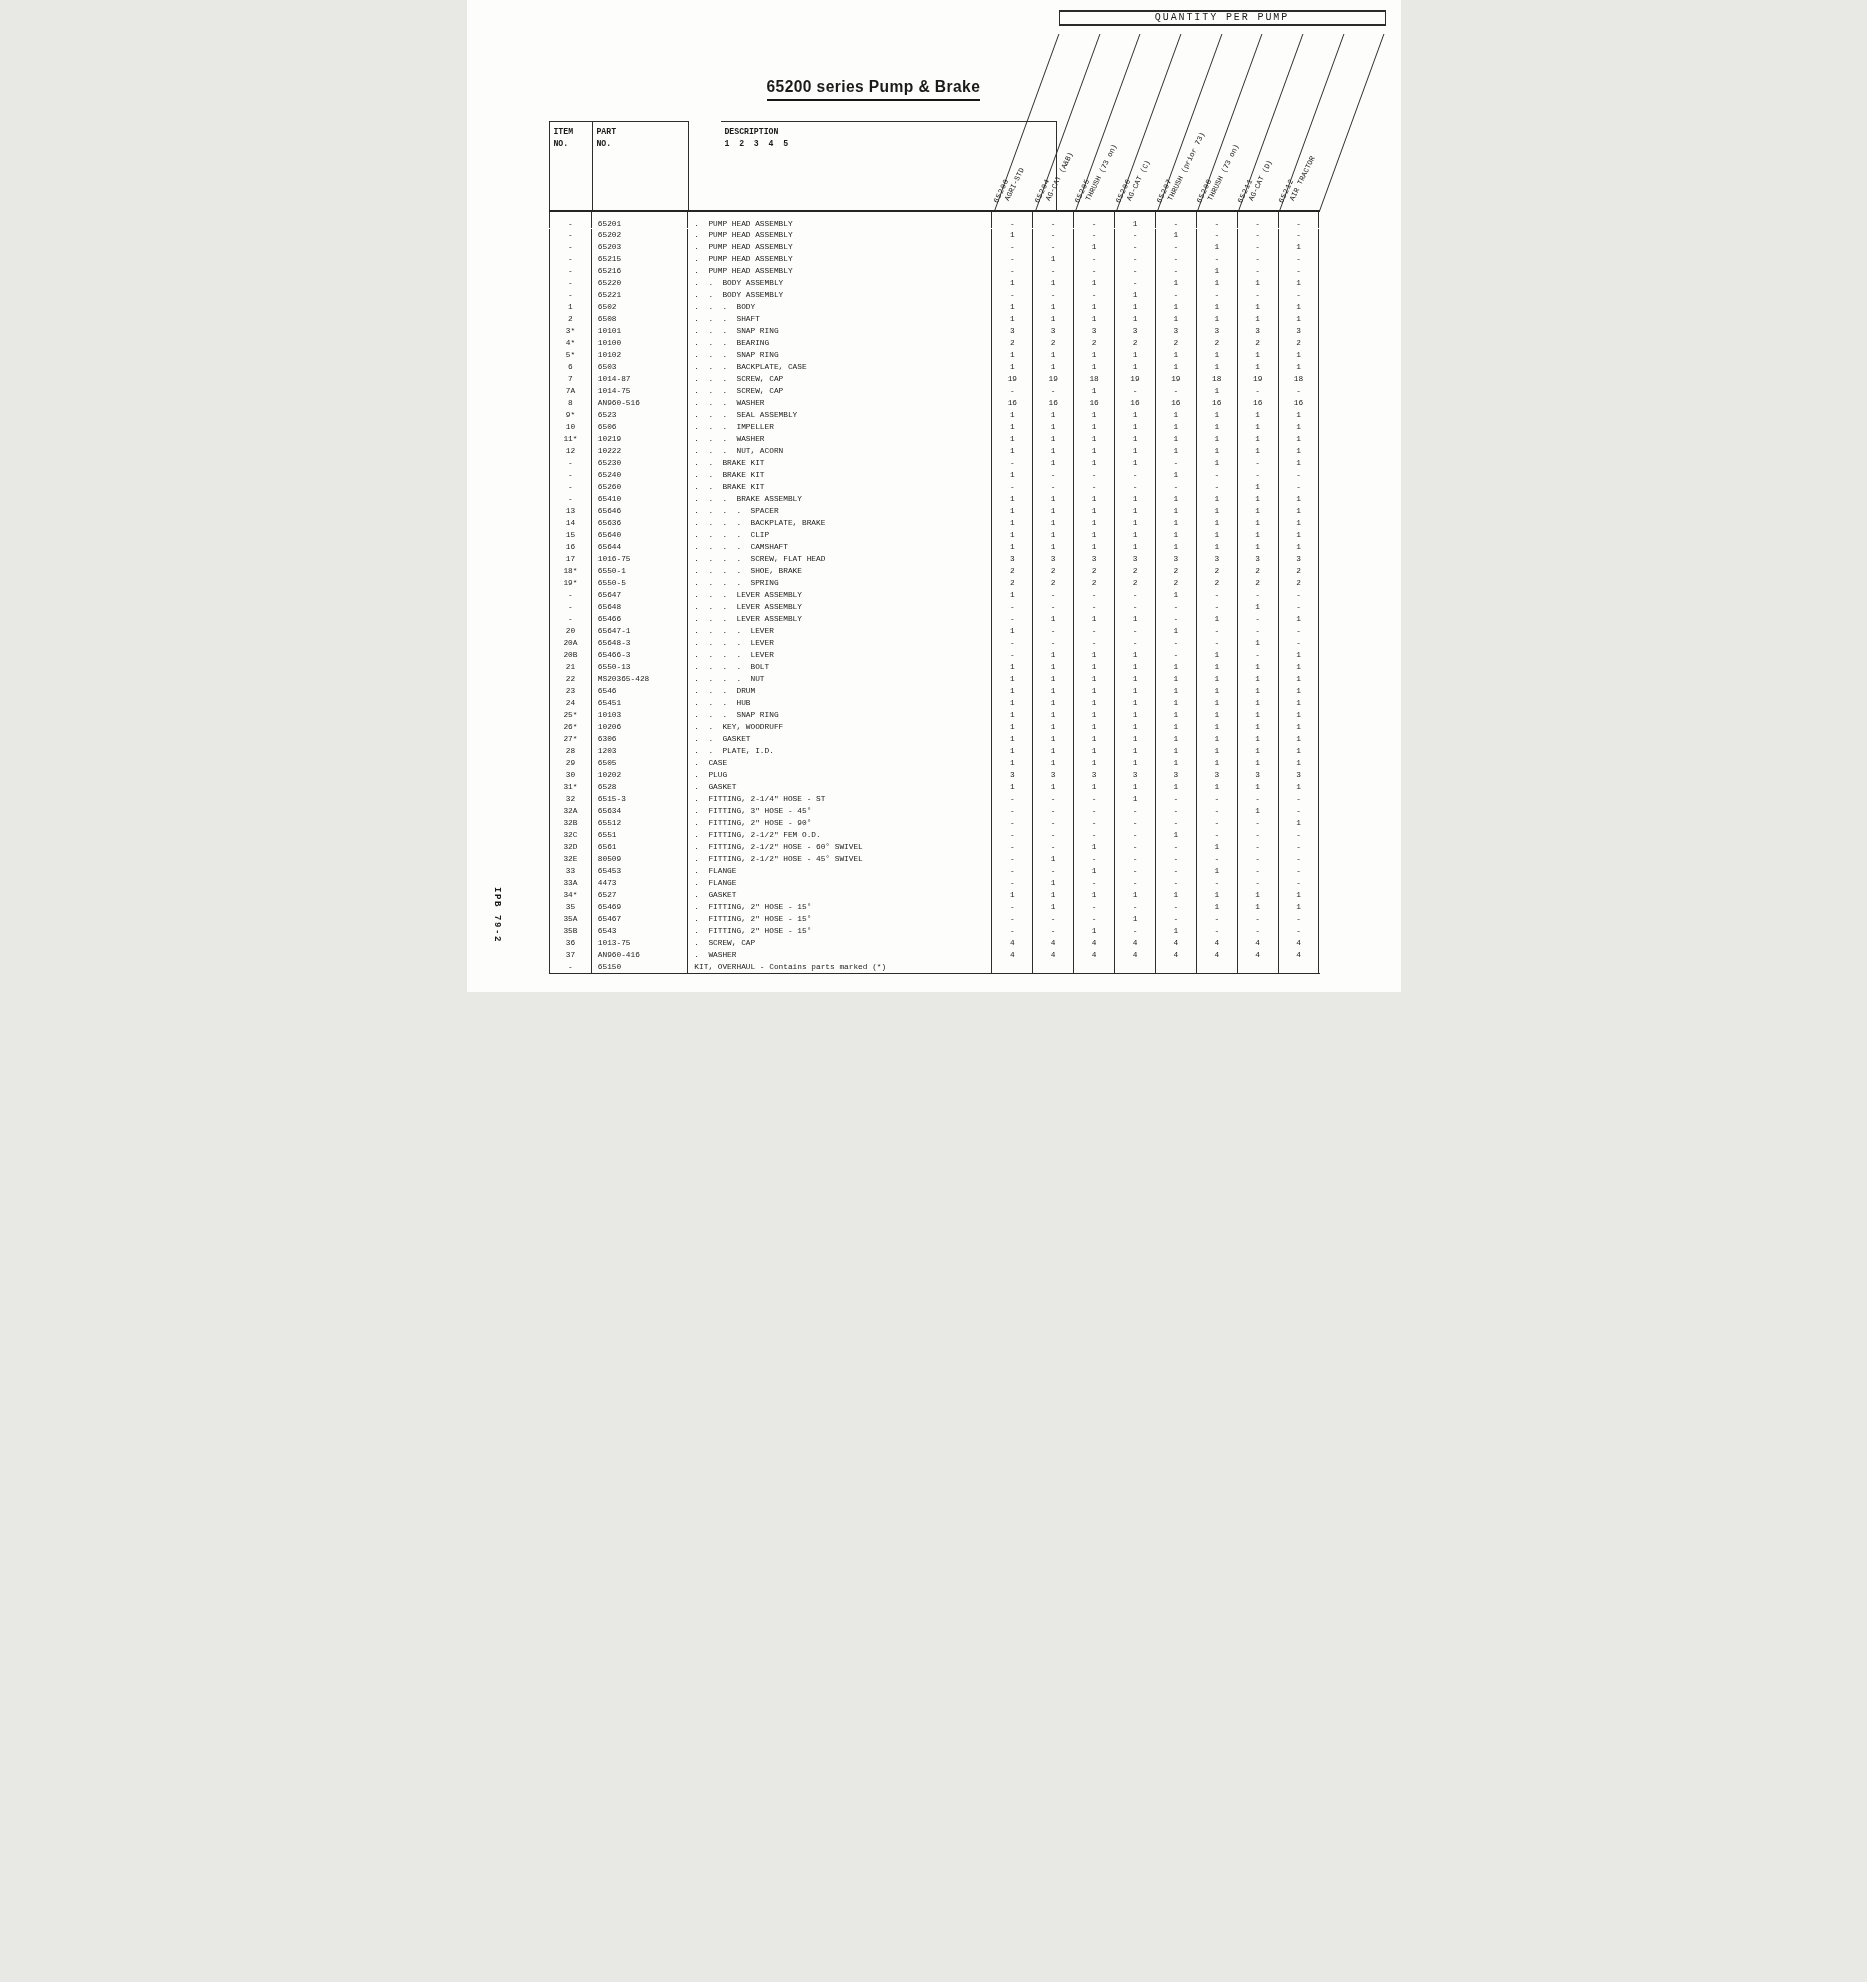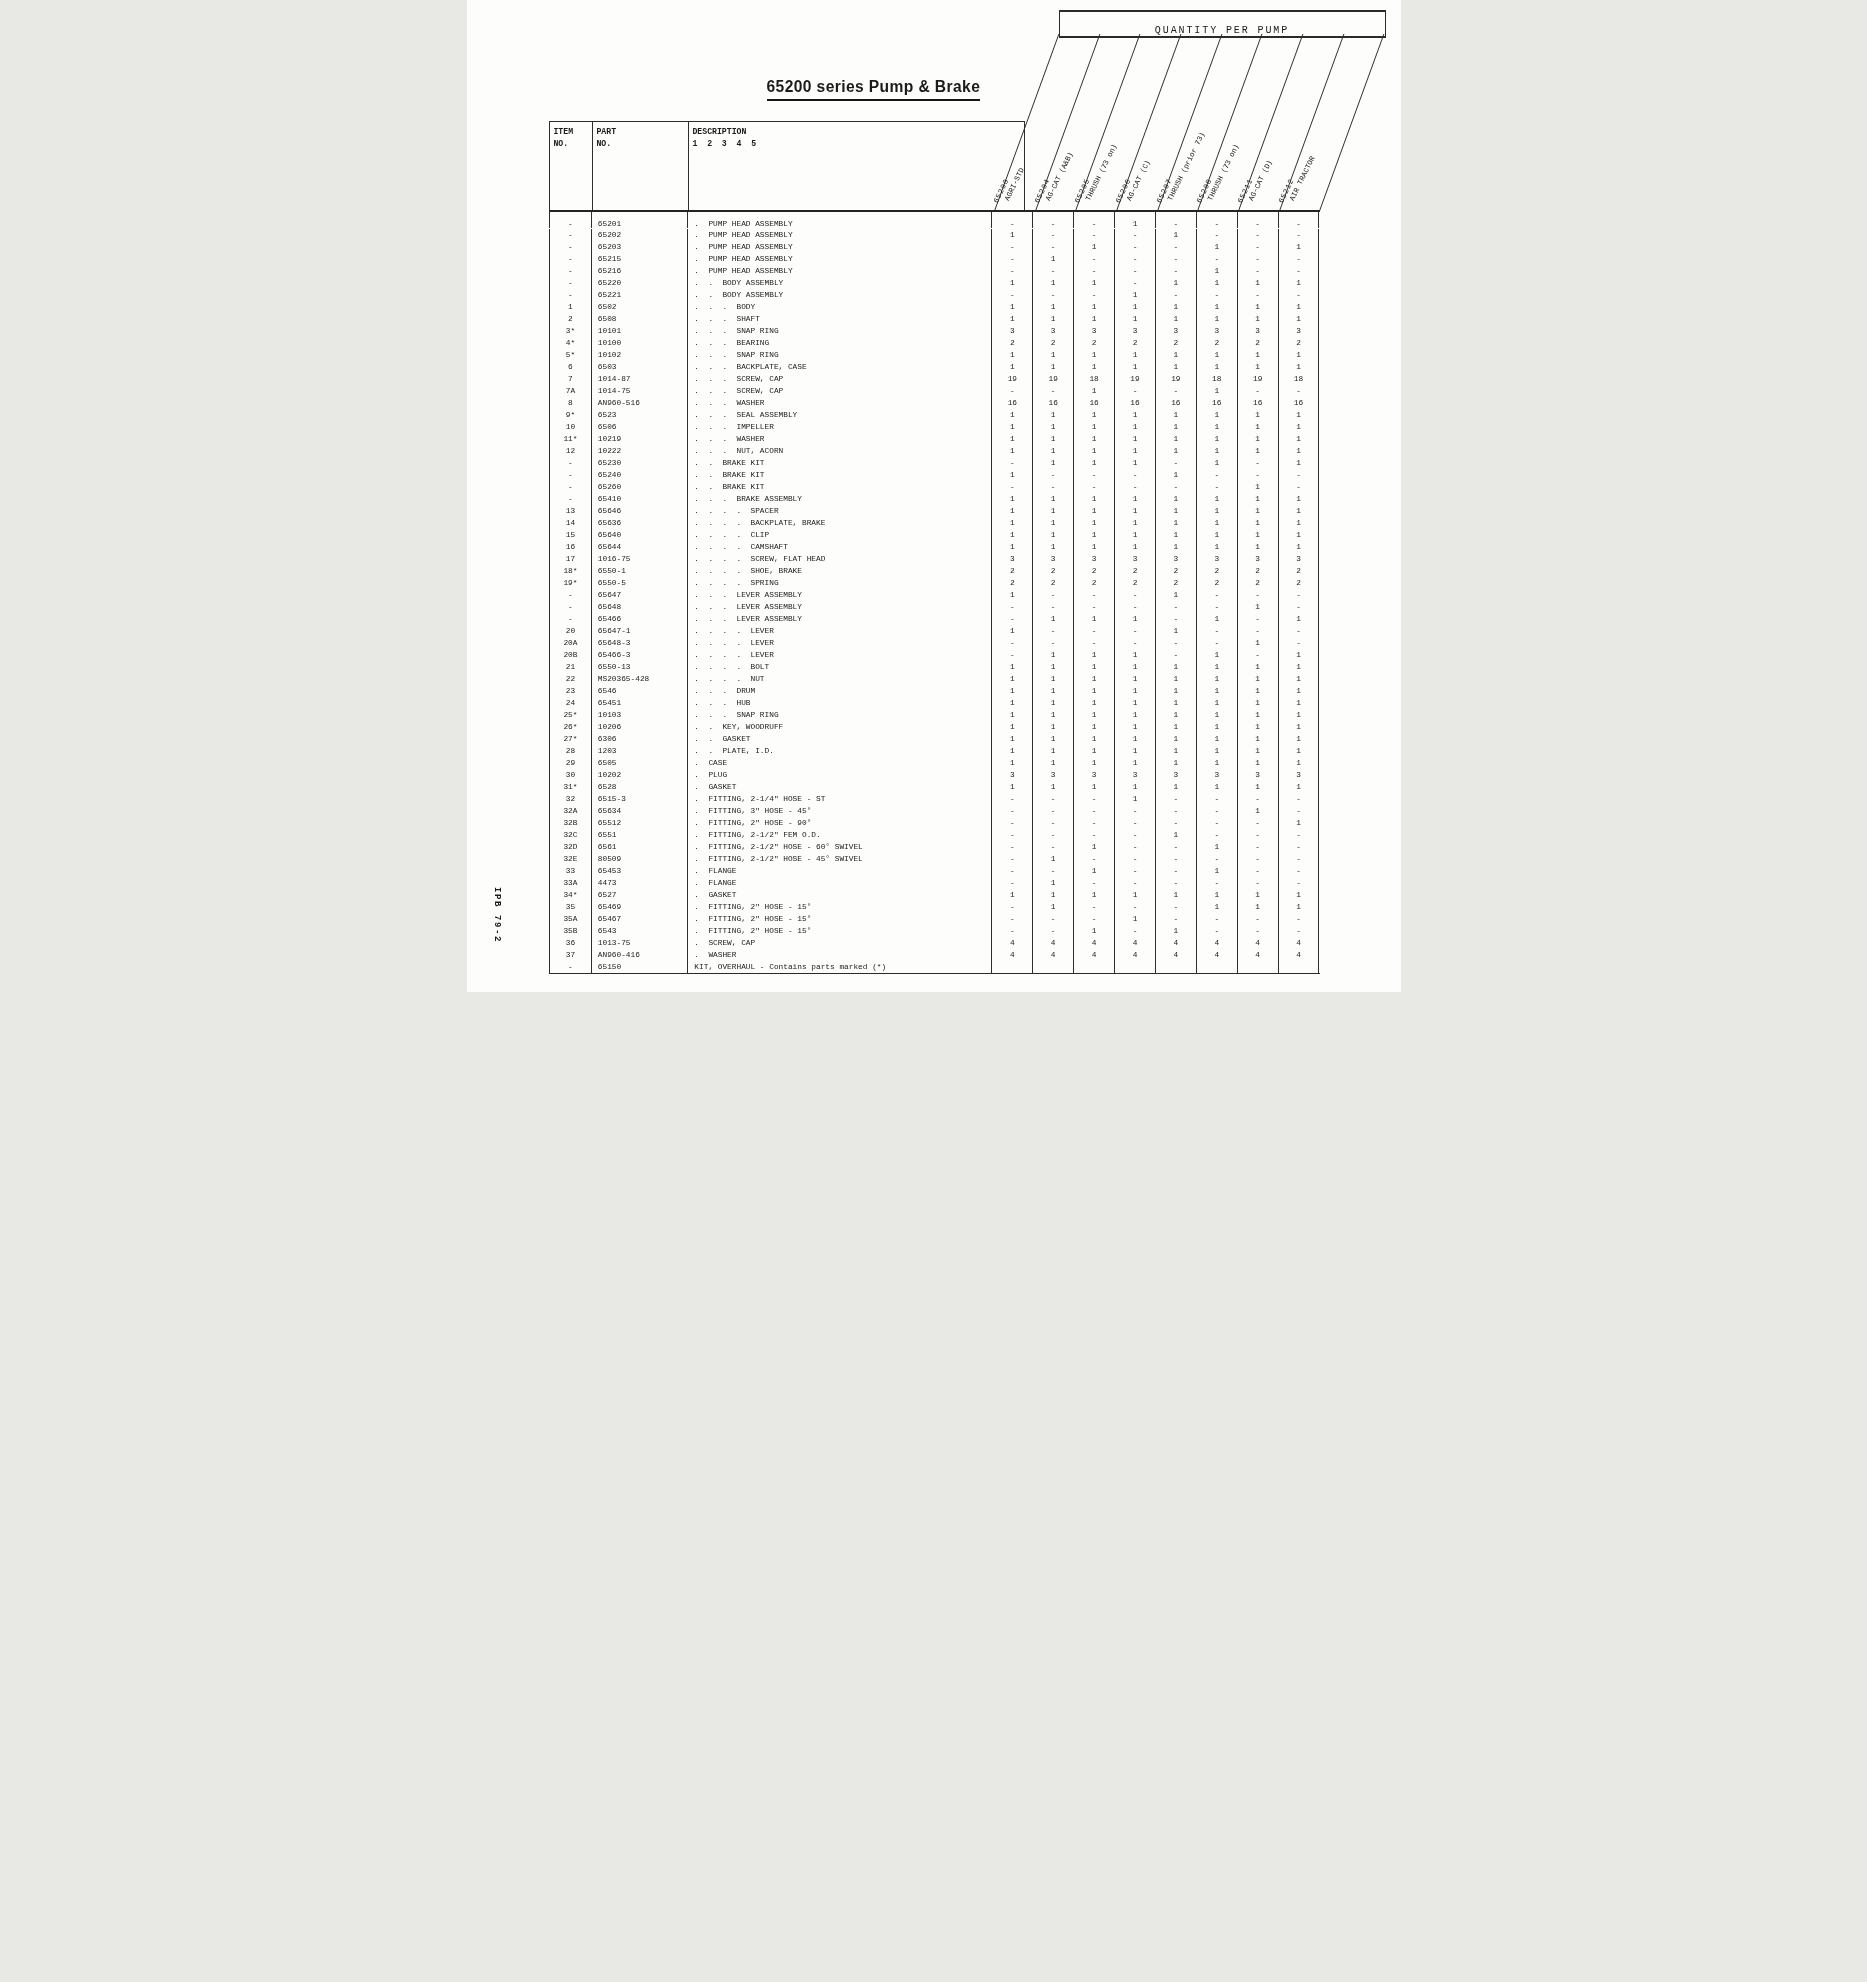--- a/index.html
+++ b/index.html
@@ -15,24 +15,24 @@
   
   .doc-title {
     position: absolute; left: 300px; top: 78px;
     font-family: "Liberation Sans", sans-serif;
     font-weight: bold; font-size: 15.6px; letter-spacing: 0.4px;
     border-bottom: 2.3px solid #161616; padding-bottom: 3px;
     white-space: nowrap;
   }
   
   .qpp-box {
-    position: absolute; left: 592px; top: 10px; width: 327px; height: 28px;
+    position: absolute; left: 592px; top: 10px; width: 327px; height: 16px;
     border-top: 2.3px solid #2b2b2b; border-bottom: 2.3px solid #2b2b2b;
     border-left: 1.2px solid #2b2b2b; border-right: 1.2px solid #2b2b2b;
-    display: flex; align-items: flex-end; justify-content: center;
+    display: flex; align-items: flex-start; justify-content: center;
     font-size: 10px; letter-spacing: 1.9px; box-sizing: border-box;
   }
   
   .diag-line {
     position: absolute; top: 34px; height: 177px; width: 0;
     border-left: 1.1px solid #2e2e2e;
     transform: skewX(-20deg); transform-origin: 0 100%;
   }
   .diag-label {
     position: absolute;
@@ -41,21 +41,21 @@
   }
   .diag-label .model-number { display:block; letter-spacing: 0.8px; }
   .diag-label .model-name   { display:block; padding-left: 7px; }
   
   .ptable { position: absolute; left: 82px; top: 121px; width: 771px; }
   .thead  { display: flex; height: 91px; border-bottom: 2.3px solid #242424; box-sizing: border-box; font-weight: bold; }
   .thead .hc { box-sizing: border-box; border-top: 1.9px solid #2e2e2e; border-right: 1.1px solid #2e2e2e;
                padding: 3.9px 0 0 3.9px; font-size: 8.2px; line-height: 1.5; white-space: pre; }
   .hc.item { width: 44px;  border-left: 1.7px solid #2e2e2e; }
   .hc.part { width: 96px; }
-  .hc.desc { width: 336px; }
+  .hc.desc { width: 336px; margin-left: 32px; }
   .hc.spacer { flex: 1; border: none; }
   .rows { border-bottom: 1.9px solid #2b2b2b; }
   .row  { display: flex; height: 12px; align-items: center; }
   .row:first-child { height: 17px; align-items: flex-end; padding-bottom: 0.8px; box-sizing: border-box; }
   .c { box-sizing: border-box; height: 100%; display: flex; align-items: inherit;
        border-right: 1.1px solid #2e2e2e; font-size: 7.8px; }
   .row:first-child .c { align-items: flex-end; }
   .c.item { width: 44px; border-left: 1.7px solid #2e2e2e; justify-content: center; }
   .c.part { width: 96px; padding-left: 5.4px; }
   .c.desc { width: 305px; padding-left: 6.2px; white-space: pre; }

